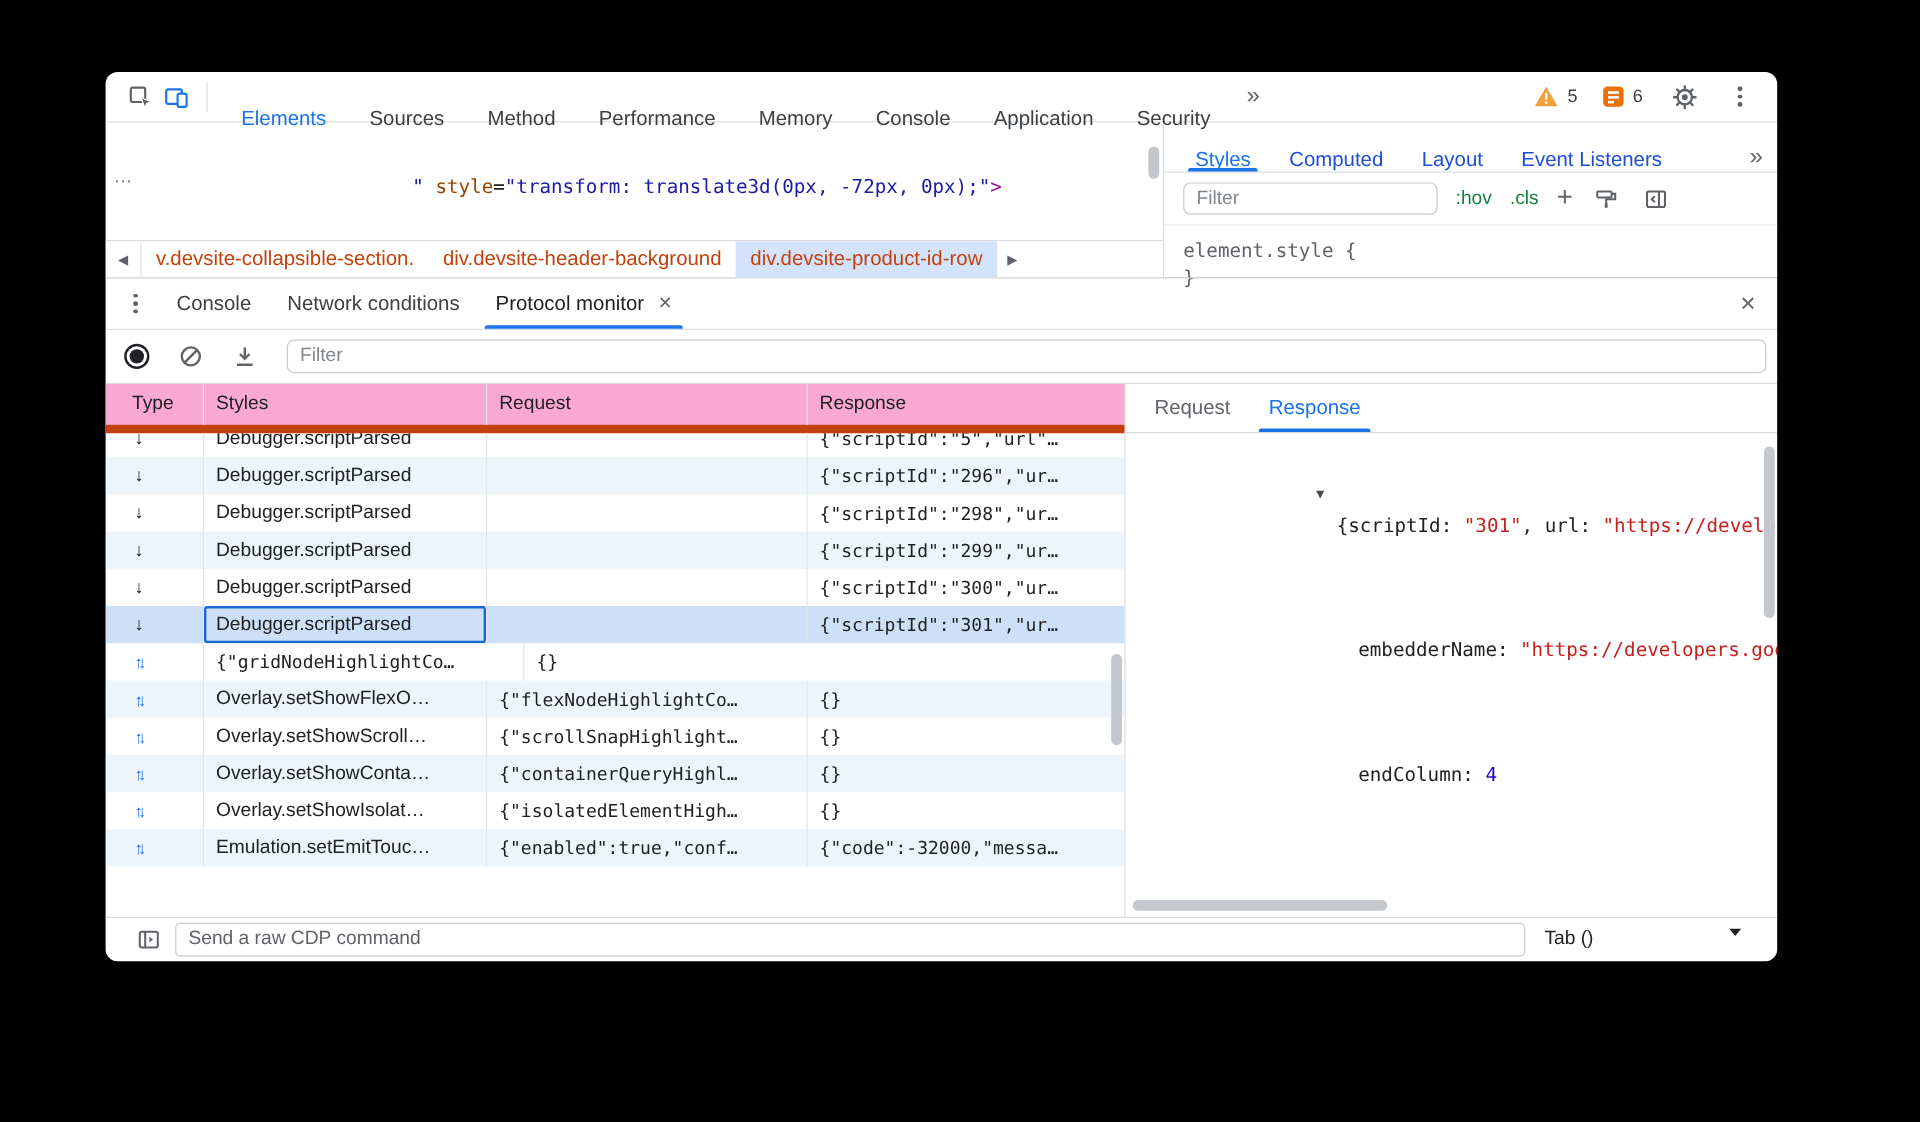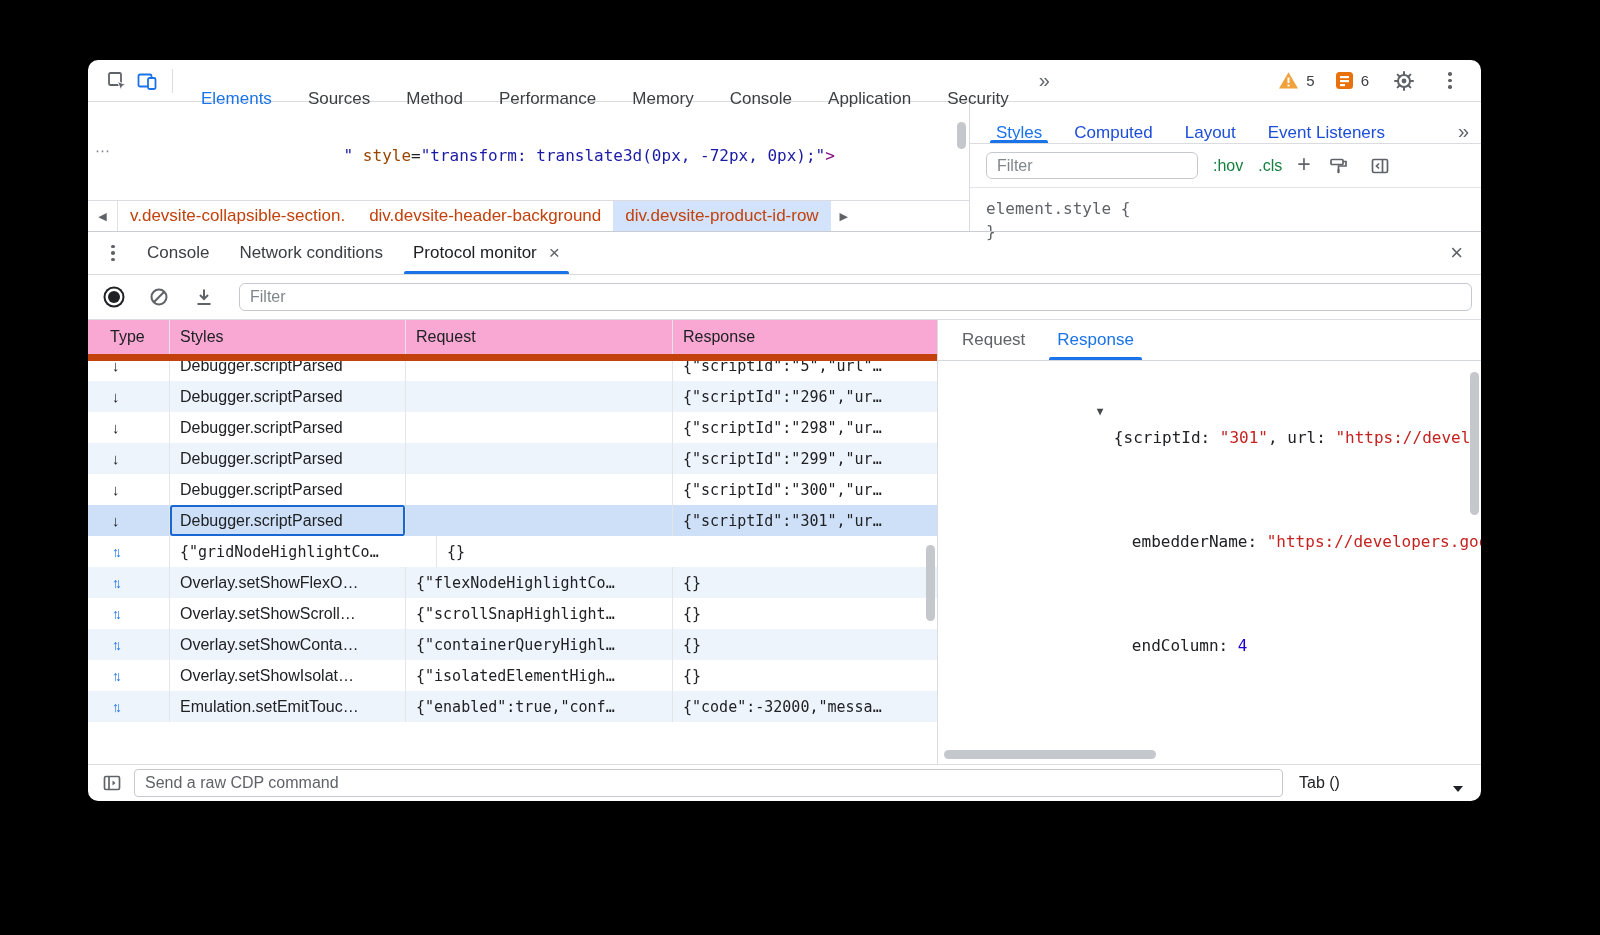--- a/index.html
+++ b/index.html
@@ -118,25 +118,25 @@
   .dettab.active::after { content:""; position:absolute; left:8px; right:8px; bottom:0; height:3px; background:#1a73e8; border-radius:2px 2px 0 0; }
   .json-tree { flex:1; overflow:hidden; padding-top:10px; font-family:"DejaVu Sans Mono",monospace; font-size:16px; }
   .tree-line { line-height:26px; white-space:pre; cursor:pointer; }
   .tree-line { padding-left:41px; }
   .tree-line.ind { padding-left:59px; }
   .tree-arrow { display:inline-block; width:17px; margin-left:-17px; font-size:11px; color:#46484b; }
   .tk-k{color:#202124} .tk-p{color:#202124} .tk-s{color:#c5221f} .tk-n{color:#1c00cf}
   .right-sb { position:absolute; right:2px; top:52px; width:9px; height:143px; border-radius:5px; background:#c4c7cb; cursor:pointer; }
   .h-sb { position:absolute; left:6px; bottom:5px; width:212px; height:9px; border-radius:5px; background:#c4c7cb; cursor:pointer; }
 
-  .cmd-bar { height:37px; flex:0 0 auto; border-top:1px solid #dadce0; display:flex; align-items:center; padding:0 12px; gap:10px; }
+  .cmd-bar { height:37px; flex:0 0 auto; border-top:1px solid #dadce0; display:flex; align-items:center; padding:0 24px; gap:10px; }
   .cmd-icon { width:24px; height:24px; display:flex; align-items:center; justify-content:center; cursor:pointer; flex:0 0 auto; }
   .cmd-input { flex:1; height:28px; border:1px solid #c6c9cd; border-radius:4px; padding:0 10px; font-size:16px; outline:none; color:#202124; font-family:"Liberation Sans",sans-serif; }
   .cmd-input::placeholder { color:#5f6368; }
-  .target-select { width:176px; flex:0 0 auto; display:flex; align-items:flex-end; justify-content:space-between; font-size:16px; color:#202124; cursor:pointer; padding:0 6px; }
+  .target-select { width:176px; flex:0 0 auto; display:flex; align-items:flex-start; justify-content:space-between; font-size:16px; color:#202124; cursor:pointer; padding:0 6px; }
   .sel-arrow { width:0; height:0; border-left:5px solid transparent; border-right:5px solid transparent; border-top:6px solid #202124; }
 </style>
 </head>
 <body>
 
 <div class="window">
 
 
   <div class="toolbar">
     <span class="tbtn">

